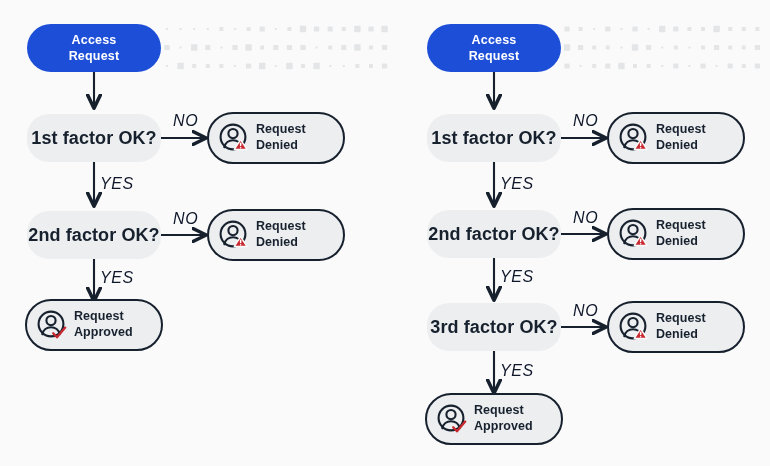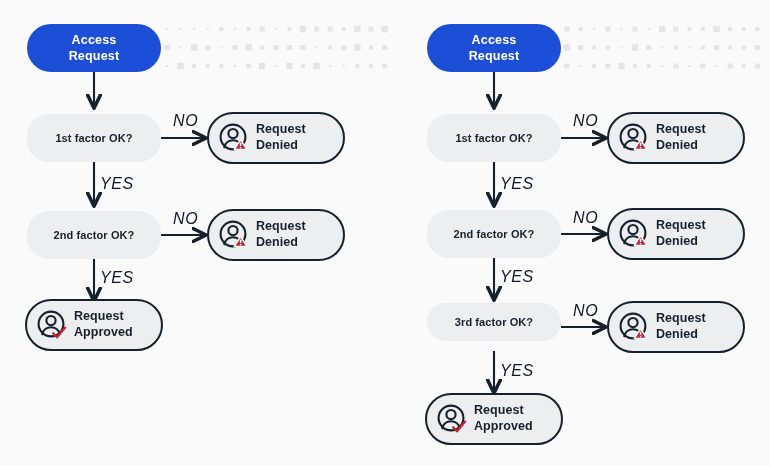--- a/index.html
+++ b/index.html
@@ -44,21 +44,21 @@
     font-size: 12.5px;
     font-weight: bold;
     line-height: 1.30;
     letter-spacing: 0.2px;
   }
   
   .decision-box {
     background: #eceef0;
     border-radius: 22px;
     color: #17212e;
-    font-size: 11px;
+    font-size: 18px;
     font-weight: bold;
     letter-spacing: 0.1px;
   }
   
   .outcome-pill {
     background: #eceef0;
     border: 2.4px solid #17212e;
     border-radius: 28px;
     display: flex;
     flex-direction: row;
@@ -298,21 +298,21 @@
     </div>
 
     <div class="node decision-box" style="left:427px; top:114px; width:134px; height:48px;">
       <span>1st factor OK?</span>
     </div>
 
     <div class="node decision-box" style="left:427px; top:210px; width:134px; height:48px;">
       <span>2nd factor OK?</span>
     </div>
 
-    <div class="node decision-box" style="left:427px; top:303px; width:134px; height:38px;">
+    <div class="node decision-box" style="left:427px; top:303px; width:134px; height:48px;">
       <span>3rd factor OK?</span>
     </div>
 
     <div class="node outcome-pill" style="left:607px; top:112px; width:138px; height:52px;">
       <span class="pill-icon">
         <svg viewBox="0 0 32 32" width="32" height="32">
           <circle cx="15" cy="15" r="12.4" fill="none" stroke="#17212e" stroke-width="2.1"></circle>
           <circle cx="15" cy="11.6" r="4.6" fill="none" stroke="#17212e" stroke-width="2.1"></circle>
           <path d="M6.3,25.2 a8.9,8.9 0 0 1 17.4,0" fill="none" stroke="#17212e" stroke-width="2.1" stroke-linecap="round"></path>
           <path d="M22.6,17.6 L28.9,27.4 L16.3,27.4 Z" fill="#c8282f" stroke="#fafafa" stroke-width="1.5" stroke-linejoin="round"></path>

